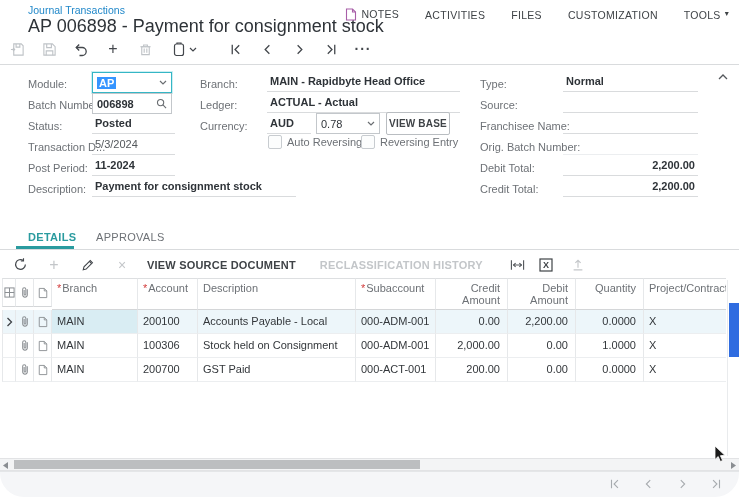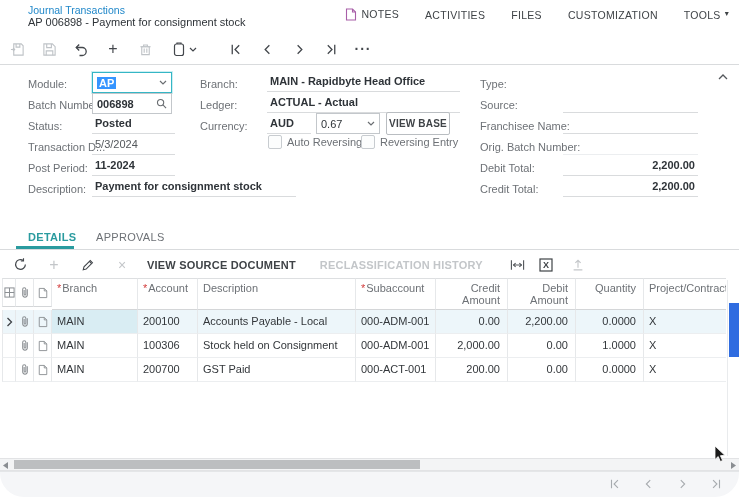--- a/index.html
+++ b/index.html
@@ -1,21 +1,21 @@
 <!DOCTYPE html>
 <html><head>
 <meta charset="utf-8">
 <style>
   html,body{margin:0;padding:0;background:#fff;}
   .screen{position:relative;width:739px;height:497px;background:#fff;overflow:hidden;
           font-family:"Liberation Sans",sans-serif;font-size:11px;color:#33373b;border-radius:24px;}
   .abs{position:absolute;}
   
   .breadcrumb{left:28px;top:4px;font-size:10.5px;color:#1f87c9;cursor:pointer;}
-  .title{left:28px;top:16px;font-size:11px;color:#2e3338;}
+  .title{left:28px;top:16px;font-size:18px;color:#2e3338;}
   .topmenu{top:8px;right:10px;display:flex;gap:26px;align-items:center;font-size:10.5px;color:#3f4347;letter-spacing:.3px;}
   .topmenu .mi{display:flex;gap:4px;cursor:pointer;white-space:nowrap;}
   
   .toolbar{left:6px;top:36px;height:26px;display:flex;align-items:center;}
   .tbi{width:22px;margin-right:10px;text-align:center;color:#43474c;display:flex;justify-content:center;align-items:center;height:22px;cursor:pointer;}
   .tbi.dis{color:#bfc3c7;cursor:default;}
   .tbi.grp{width:36px;}
   .tbi.gap{margin-left:12px;}
   .txti{font-size:16px;line-height:16px;}
   .divider{left:0;top:64px;width:739px;height:0;border-top:1px solid #d9dbdd;}
@@ -201,36 +201,37 @@
 
   <div class="abs lbl" style="left:200px;top:78px;">Branch:</div>
   <div class="abs fld" style="left:267px;top:74px;width:190px;">MAIN - Rapidbyte Head Office</div>
 
   <div class="abs lbl" style="left:200px;top:99px;">Ledger:</div>
   <div class="abs fld" style="left:267px;top:95px;width:190px;">ACTUAL - Actual</div>
 
   <div class="abs lbl" style="left:200px;top:120px;">Currency:</div>
   <div class="abs fld" style="left:267px;top:116px;width:41px;">AUD</div>
   <div class="abs box" style="left:316px;top:113px;width:64px;font-weight:normal;">
-    <span>0.67</span>
+    <span>0.78</span>
     <span class="spacer"></span>
     <span>
         <svg width="8" height="5" viewBox="0 0 8 5" stroke="#6a6e72" fill="none" stroke-width="1.2">
           <path d="M1 1l3 3 3-3"></path>
         </svg>
       </span>
   </div>
   <div class="abs btn" style="left:386px;top:112px;width:62px;">VIEW BASE</div>
 
   <div class="abs chk" style="left:268px;top:135px;"></div>
   <div class="abs lbl" style="left:287px;top:136px;">Auto Reversing</div>
   <div class="abs chk" style="left:361px;top:135px;"></div>
   <div class="abs lbl" style="left:380px;top:136px;">Reversing Entry</div>
 
   <div class="abs lbl" style="left:480px;top:78px;">Type:</div>
+  <div class="abs fld" style="left:563px;top:74px;width:132px;">Normal</div>
 
   <div class="abs lbl" style="left:480px;top:99px;text-align:right;">Source:</div>
   <div class="abs fld" style="left:563px;top:95px;width:132px;"></div>
 
   <div class="abs lbl" style="left:480px;top:120px;">Franchisee Name:</div>
   <div class="abs fld" style="left:563px;top:116px;width:132px;"></div>
 
   <div class="abs lbl" style="left:480px;top:141px;">Orig. Batch Number:</div>
   <div class="abs fld" style="left:563px;top:137px;width:132px;border-bottom-color:#eceef0;"></div>
 

